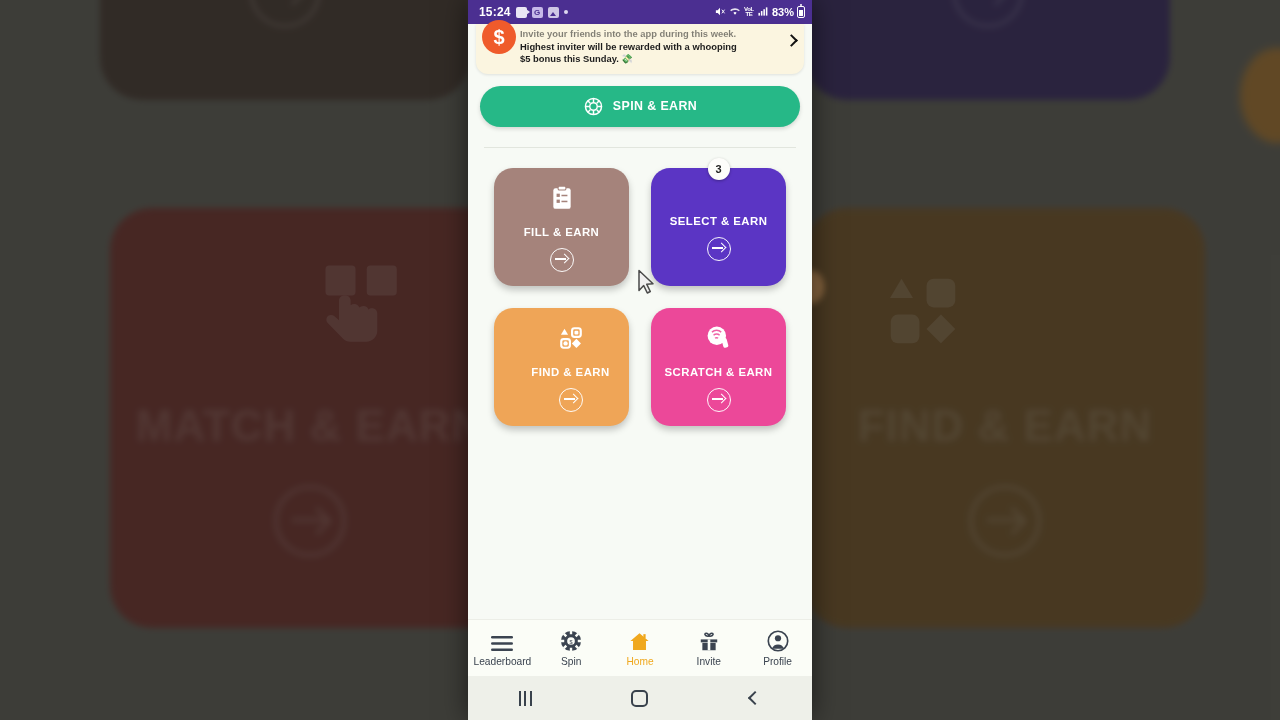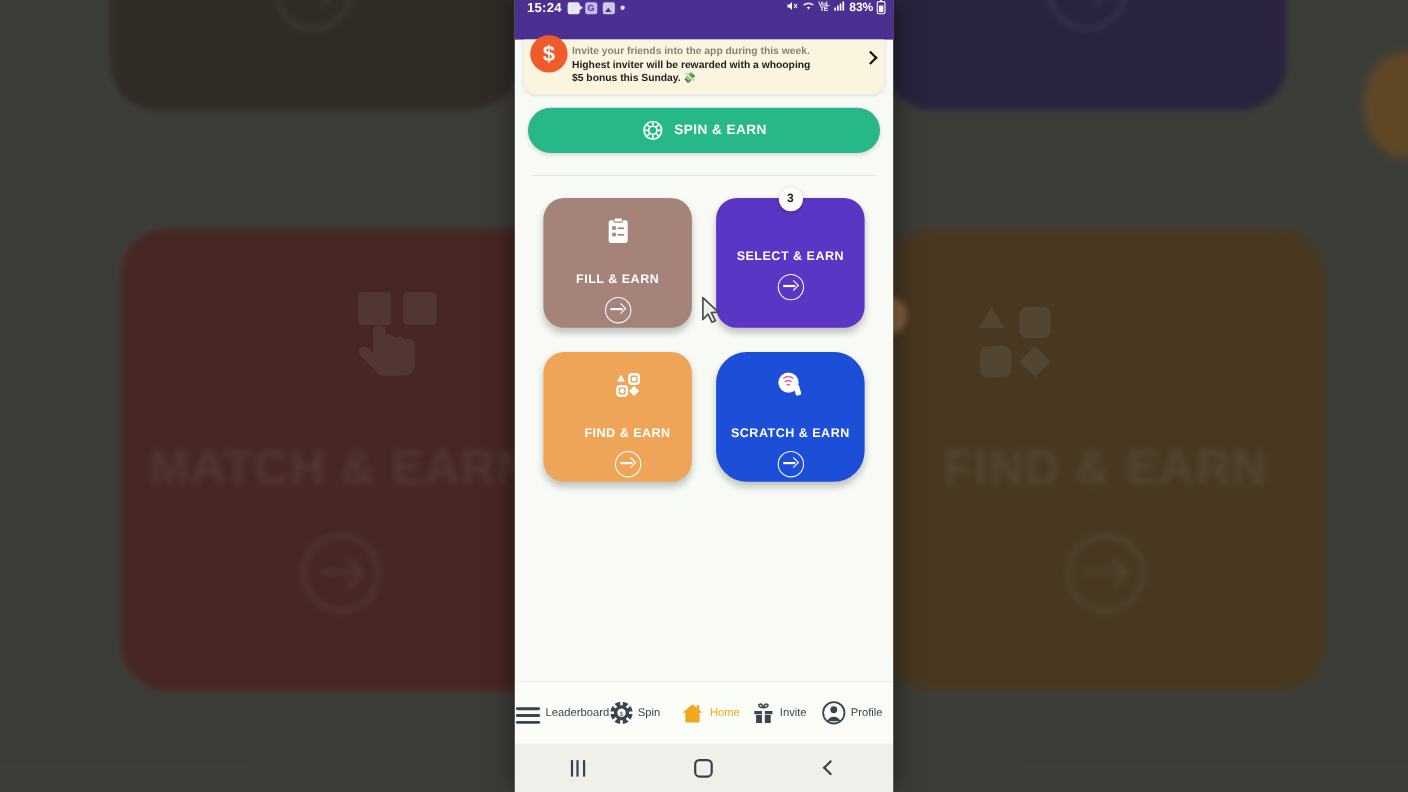--- a/index.html
+++ b/index.html
@@ -55,22 +55,22 @@
     position:absolute; left:468px; top:0;
     width:344px; height:720px;
     background:#f7faf5;
     overflow:hidden;
     box-shadow:0 0 26px rgba(0,0,0,.55);
     z-index:5;
   }
 
   
   #statusbar{
-    height:36px; background:#4b2f91;
-    display:flex; align-items:flex-start;
+    height:24px; background:#4b2f91;
+    display:flex; align-items:center;
     padding:0 7px;
     color:#fff; font-size:11.5px; font-weight:bold;
   }
   #statusbar .sb-left{ display:flex; align-items:center; gap:5px; flex:1; padding-left:4px;}
   #statusbar .sb-right{ display:flex; align-items:center; gap:3px; }
   .sb-clock{ font-size:12px; font-weight:bold; letter-spacing:.2px; }
   .sb-ic{ display:inline-block; width:11px; height:11px; border-radius:2px; }
   .ic-video{ background:#e9e6f4; border-radius:2px; position:relative; }
   .ic-video:after{content:"";position:absolute;right:-3px;top:2px;border-left:4px solid #e9e6f4;border-top:3px solid transparent;border-bottom:3px solid transparent;}
   .ic-g{ background:#c6b9e8; color:#4b2f91; font-size:8px; line-height:11px; text-align:center; font-weight:bold;}
@@ -141,21 +141,21 @@
     position:relative;
     height:118px; border-radius:19px;
     display:flex; flex-direction:column; align-items:center;
     padding-top:15px;
     color:#fff; cursor:pointer;
     box-shadow:0 4px 7px rgba(0,0,0,.22);
     overflow:visible;
   }
   .gcard .g-icon{ height:30px; display:flex; align-items:center; justify-content:center; }
   .gcard .g-label{
-    margin-top:23px; font-size:11.4px; font-weight:bold; letter-spacing:.45px;
+    margin-top:13px; font-size:11.4px; font-weight:bold; letter-spacing:.45px;
     text-align:center; white-space:nowrap;
   }
   .gcard .g-arrow{
     margin-top:10px;
     width:24px;height:24px;border-radius:50%;
     border:1.9px solid rgba(255,255,255,.95);
     position:relative;
   }
   .gcard .g-arrow:after{
     content:""; position:absolute; left:4px; top:9.2px;
@@ -177,21 +177,21 @@
   }
 
   
   #bottomnav{
     position:absolute; left:0; right:0; bottom:44px;
     height:57px; background:#fbfdf7;
     border-top:1px solid #eceee7;
     display:flex; align-items:center;
   }
   .nav-item{
-    flex:1; display:flex; align-items:center; gap:4px;
+    flex:1; display:flex; flex-direction:column; align-items:center; gap:4px;
     cursor:pointer; color:#3b4450;
   }
   .nav-item .nav-label{ font-size:10.2px; }
   .nav-item.active .nav-label{ color:#f0a81e; }
   .nav-ic{ height:22px; display:flex; align-items:flex-end; }
 
   
   #sysbar{
     position:absolute; left:0;right:0;bottom:0;
     height:44px; background:#eef0e9;
@@ -343,21 +343,21 @@
           <rect x="3" y="13" width="8" height="8" rx="2.2" fill="none" stroke="#fff" stroke-width="2"></rect>
           <circle cx="7" cy="17" r="2"></circle>
           <path d="M17 12.8l4.2 4.2-4.2 4.2-4.2-4.2z"></path>
         </svg>
       </div>
       <div class="g-label">FIND &amp; EARN</div>
       <div class="g-arrow"></div>
     </div>
 
 
-    <div class="gcard" style="background:#1d4ed8;border-radius:28px;">
+    <div class="gcard" style="background:#ec4899;">
       <div class="g-icon">
         <svg width="27" height="27" viewBox="0 0 24 24" fill="#fff">
           <circle cx="10.5" cy="10.5" r="8.2"></circle>
           <path d="M6.2 7.2a6 6 0 018.2 0M7.6 10a3.8 3.8 0 015.4 0M9 12.7a1.8 1.8 0 012.6 0" stroke="#ef63a6" stroke-width="1.3" fill="none"></path>
           <path d="M16.6 12.4c1.2-.4 2.4.3 2.7 1.4l1.4 5c.2.8-.3 1.6-1.1 1.8l-1.4.4c-.8.2-1.7-.3-1.9-1.1l-1.4-5c-.3-1.2.4-2.2 1.7-2.5z"></path>
         </svg>
       </div>
       <div class="g-label">SCRATCH &amp; EARN</div>
       <div class="g-arrow"></div>
     </div>

